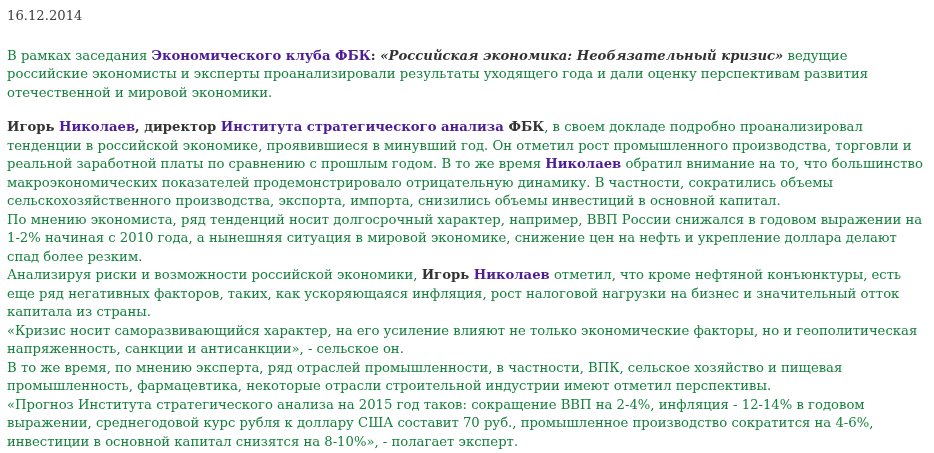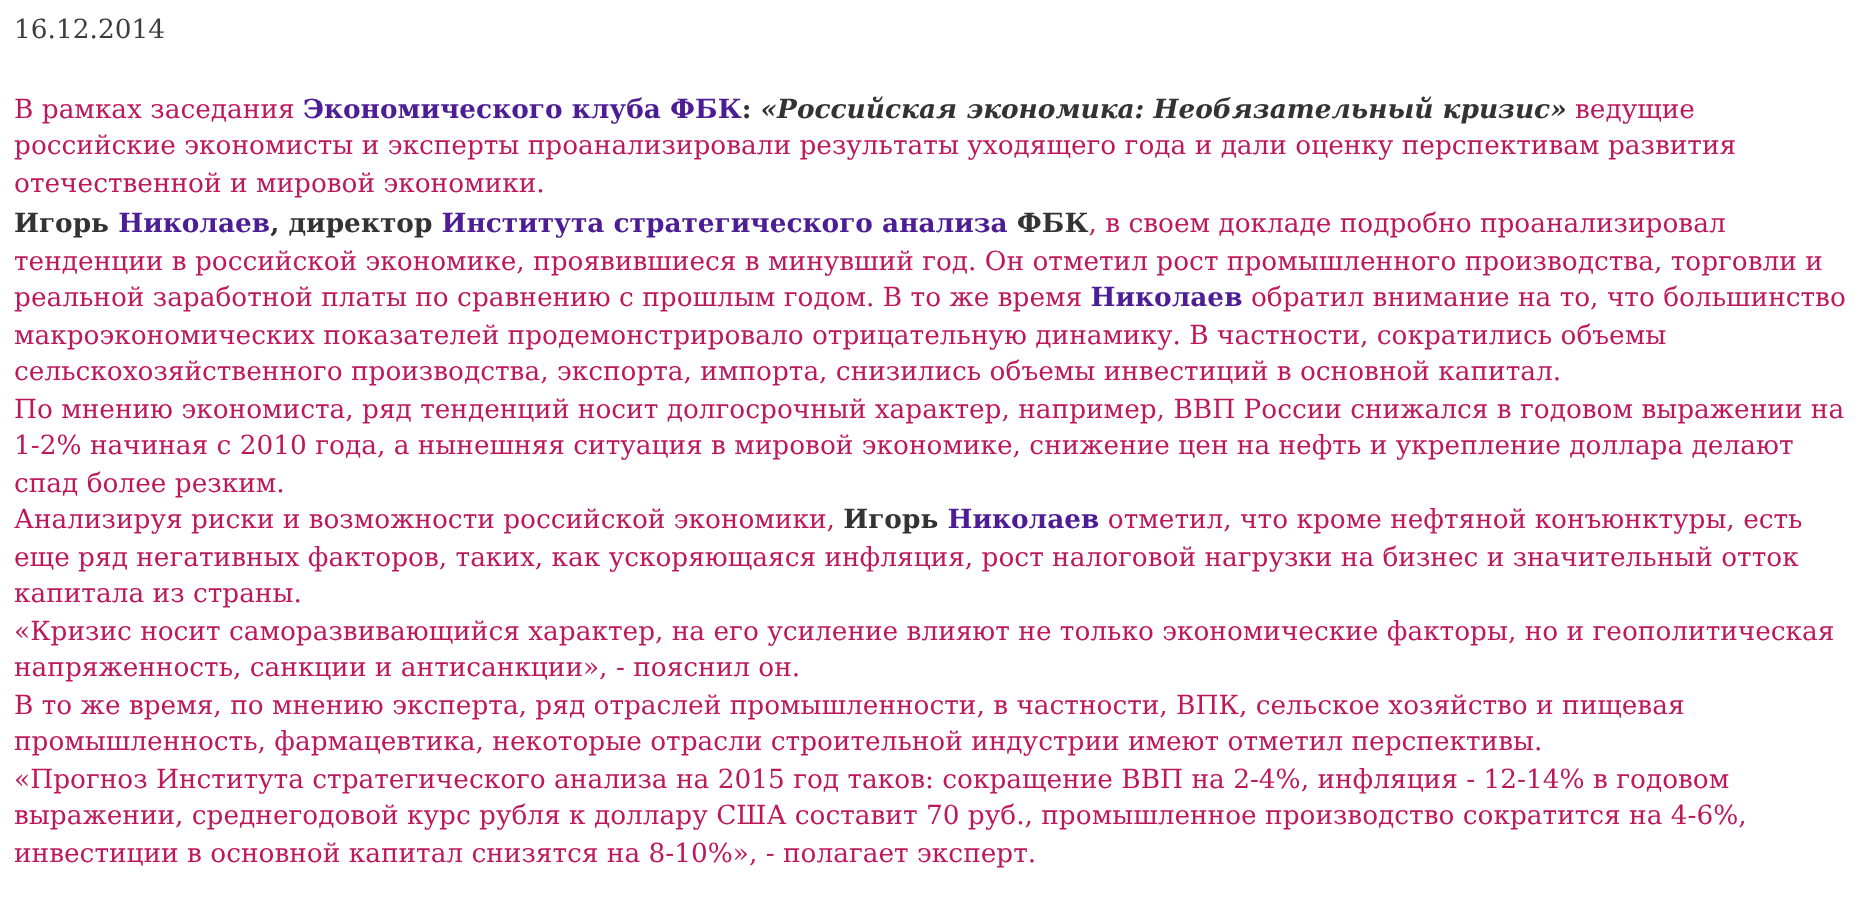--- a/index.html
+++ b/index.html
@@ -19,39 +19,39 @@
   }
   .date {
     margin: 0 0 21px 0;
     color: #3d3d3d;
   }
   p.para {
     margin: 0;
     padding: 0;
   }
   p.para.spaced {
-    margin-top: 2px;
+    margin-top: 16px;
   }
-  .run.normal { font-weight: normal; color: #be185d; }
+  .run.normal { font-weight: normal; color: #15803d; }
   .run.bold { font-weight: bold; color: #333333; }
   .run.bolditalic { font-weight: bold; font-style: italic; color: #333333; margin-top: 20px; }
   a.run.link {
     font-weight: bold;
     color: #4c1d95;
     text-decoration: none;
     cursor: pointer;
   }
 </style>
 </head>
 <body>
 
 <div class="page">
   <p class="date">16.12.2014</p>
   <div>
       <p class="para"><span class="run normal">В рамках заседания </span><a class="run link" href="#">Экономического клуба ФБК</a><span class="run bold">: </span><span class="run bolditalic">«Российская экономика: Необязательный кризис»</span><span class="run normal"> ведущие российские экономисты и эксперты проанализировали результаты уходящего года и дали оценку перспективам развития отечественной и мировой экономики.</span></p>
       <p class="para spaced"><span class="run bold">Игорь </span><a class="run link" href="#">Николаев</a><span class="run bold">, </span><span class="run bold">директор </span><a class="run link" href="#">Института стратегического анализа</a><span class="run bold"> ФБК</span><span class="run normal">, в своем докладе подробно проанализировал тенденции в российской экономике, проявившиеся в минувший год. Он отметил рост промышленного производства, торговли и реальной заработной платы по сравнению с прошлым годом. В то же время </span><a class="run link" href="#">Николаев</a><span class="run normal"> обратил внимание на то, что большинство макроэкономических показателей продемонстрировало отрицательную динамику. В частности, сократились объемы сельскохозяйственного производства, экспорта, импорта, снизились объемы инвестиций в основной капитал.</span></p>
       <p class="para"><span class="run normal">По мнению экономиста, ряд тенденций носит долгосрочный характер, например, ВВП России снижался в годовом выражении на 1-2% начиная с 2010 года, а нынешняя ситуация в мировой экономике, снижение цен на нефть и укрепление доллара делают спад более резким.</span></p>
       <p class="para"><span class="run normal">Анализируя риски и возможности российской экономики, </span><span class="run bold">Игорь </span><a class="run link" href="#">Николаев</a><span class="run normal"> отметил, что кроме нефтяной конъюнктуры, есть еще ряд негативных факторов, таких, как ускоряющаяся инфляция, рост налоговой нагрузки на бизнес и значительный отток капитала из страны.</span></p>
-      <p class="para"><span class="run normal">«Кризис носит саморазвивающийся характер, на его усиление влияют не только экономические факторы, но и геополитическая напряженность, санкции и антисанкции», - пояснил он.</span></p>
+      <p class="para"><span class="run normal">«Кризис носит саморазвивающийся характер, на его усиление влияют не только экономические факторы, но и геополитическая напряженность, санкции и антисанкции», - сельское он.</span></p>
       <p class="para"><span class="run normal">В то же время, по мнению эксперта, ряд отраслей промышленности, в частности, ВПК, сельское хозяйство и пищевая промышленность, фармацевтика, некоторые отрасли строительной индустрии имеют отметил перспективы.</span></p>
       <p class="para"><span class="run normal">«Прогноз Института стратегического анализа на 2015 год таков: сокращение ВВП на 2-4%, инфляция - 12-14% в годовом выражении, среднегодовой курс рубля к доллару США составит 70 руб., промышленное производство сократится на 4-6%, инвестиции в основной капитал снизятся на 8-10%», - полагает эксперт.</span></p>
     </div>
 </div>
 
 </body></html>

